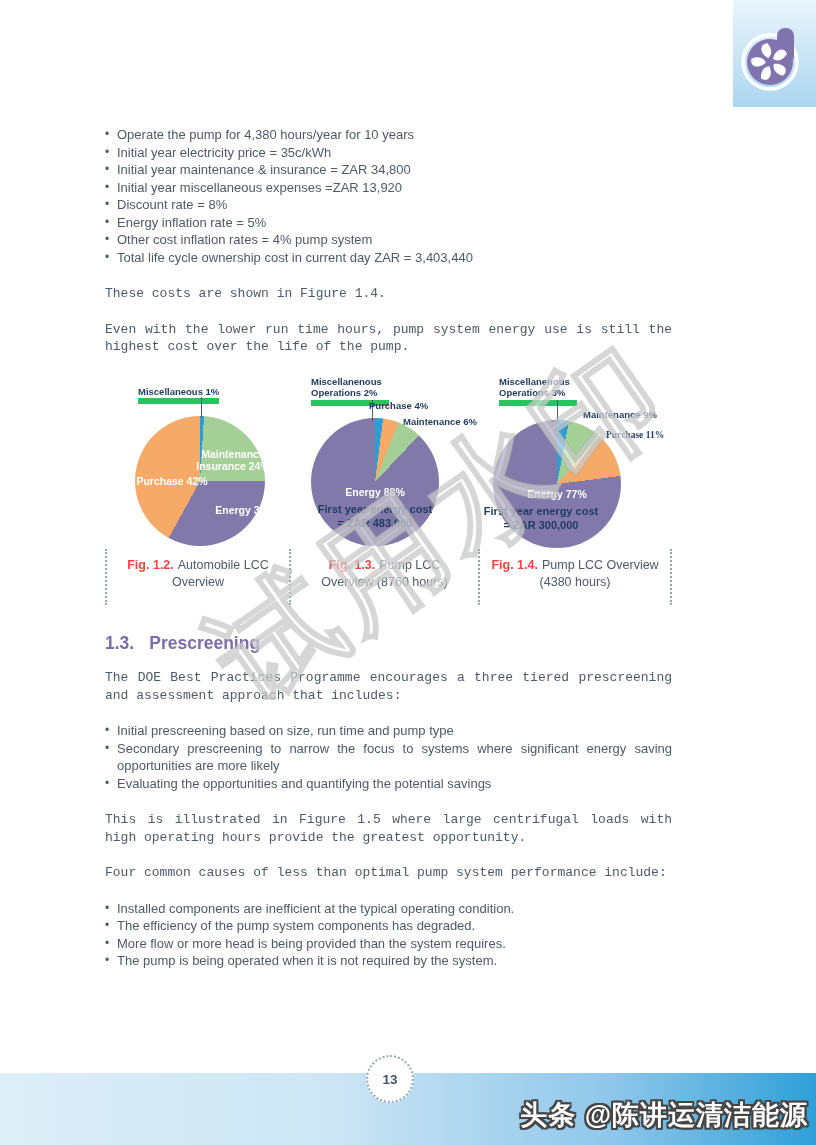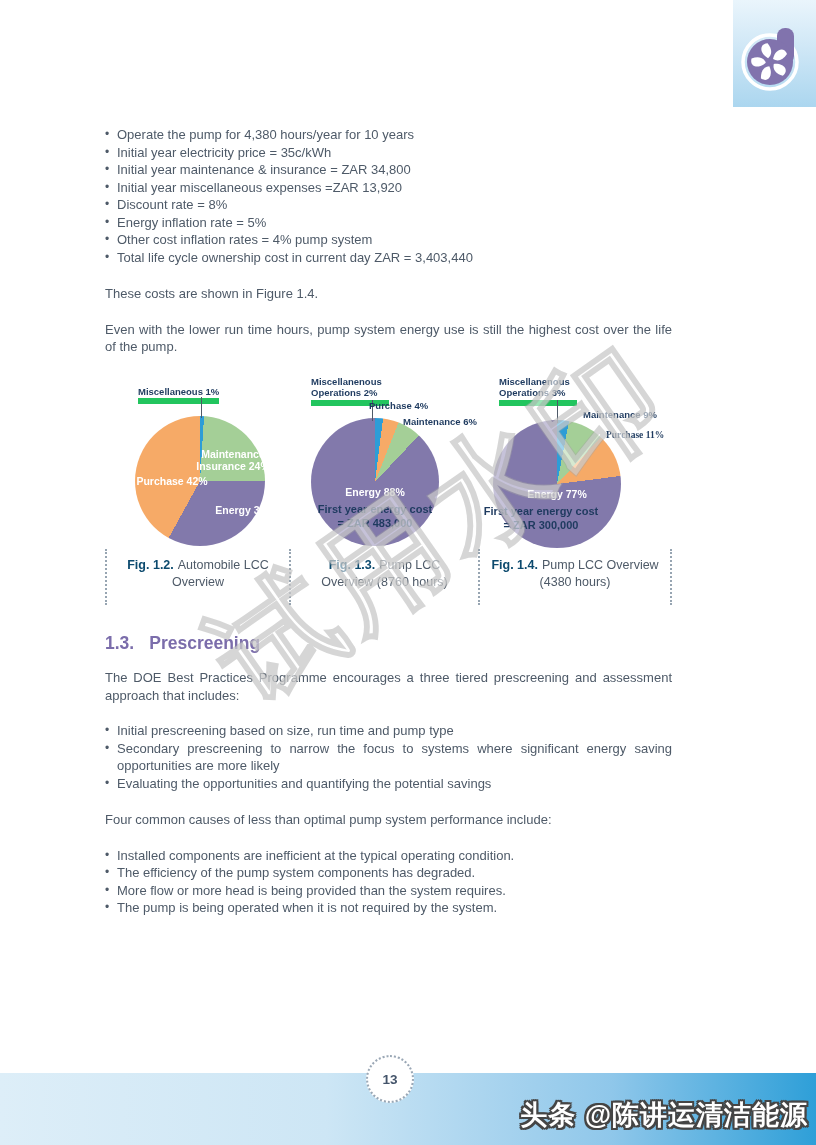--- a/index.html
+++ b/index.html
@@ -3,21 +3,21 @@
 <meta charset="utf-8">
 <style>
   html,body{margin:0;padding:0;background:#e8e8e8;}
   .page{position:relative;width:816px;height:1145px;background:#ffffff;overflow:hidden;
         font-family:"Liberation Sans",sans-serif;color:#4e5a68;}
   
   .logo-box{position:absolute;top:0;right:0;width:83px;height:107px;
             background:linear-gradient(180deg,#eaf5fc 0%,#cfe7f6 45%,#abd6ef 100%);}
   
   .content{position:absolute;left:105px;top:126px;width:567px;font-size:13px;line-height:17.5px;}
-  p.para{margin:0 0 18px 0;text-align:justify;}
+  p.para{margin:0 0 18px 0;text-align:justify;font-family:Liberation Mono, monospace;}
   p.para.single{text-align:left;}
   ul.blist{list-style:none;margin:0 0 19px 0;padding:0;}
   ul.blist li{display:flex;margin:0;}
   ul.blist li .bm{flex:0 0 12px;font-size:12px;line-height:17.5px;}
   ul.blist.justify li .tx{text-align:justify;}
   ul.blist li .tx{flex:1;}
   
   .charts{position:relative;height:175px;margin:0 0 0 0;}
   .pie{position:absolute;border-radius:50%;}
   .pie.p0{left:30px;top:42px;width:130px;height:130px;}
@@ -27,21 +27,21 @@
   .callout.wrap{white-space:normal;width:78px;}
   .callout.ul{border-bottom:6px solid #22c55e;padding-bottom:1px;}
   .leader{position:absolute;width:1px;background:#4e5a68;}
   .inlabel{position:absolute;font-size:10.5px;font-weight:bold;color:#ffffff;text-align:center;line-height:12.5px;}
   .annot{position:absolute;font-size:11px;font-weight:bold;color:#1e3a5f;text-align:center;line-height:14px;}
   
   .captions{display:flex;margin-top:0;height:56px;}
   .cap{box-sizing:border-box;border-left:2px dotted #97a5b2;text-align:center;
        font-size:12.5px;line-height:17px;padding:8px 10px 0 10px;color:#4e5a68;}
   .cap:last-child{border-right:2px dotted #97a5b2;}
-  .cap .figno{font-weight:bold;color:#0c4a6e;margin-right:4px;}
+  .cap .figno{font-weight:bold;color:#ef4444;margin-right:4px;}
   .cap.c0{width:185px;}.cap.c1{width:190px;}.cap.c2{width:195px;}
   
   h2.sec{margin:30px 0 17px 0;font-size:17.5px;color:#7b6dab;font-weight:bold;}
   h2.sec .num{margin-right:15px;text-align:center;}
   
   .diag-wm{position:absolute;left:170px;top:462px;width:540px;text-align:center;
            font-size:122px;line-height:1;font-weight:bold;letter-spacing:8px;
            transform:rotate(-35deg);color:rgba(255,255,255,0.55);
            -webkit-text-stroke:2px rgba(165,165,165,0.45);pointer-events:none;}
   
@@ -167,20 +167,21 @@
       <li>
           <span class="bm">•</span>
           <span class="tx">Secondary prescreening to narrow the focus to systems where significant energy saving opportunities are more likely</span>
         </li>
       <li>
           <span class="bm">•</span>
           <span class="tx">Evaluating the opportunities and quantifying the potential savings</span>
         </li>
     </ul>
 
+    <p class="para">This is illustrated in Figure 1.5 where large centrifugal loads with high operating hours provide the greatest opportunity.</p>
     <p class="para single">Four common causes of less than optimal pump system performance include:</p>
 
     <ul class="blist">
       <li>
           <span class="bm">•</span>
           <span class="tx">Installed components are inefficient at the typical operating condition.</span>
         </li>
       <li>
           <span class="bm">•</span>
           <span class="tx">The efficiency of the pump system components has degraded.</span>

